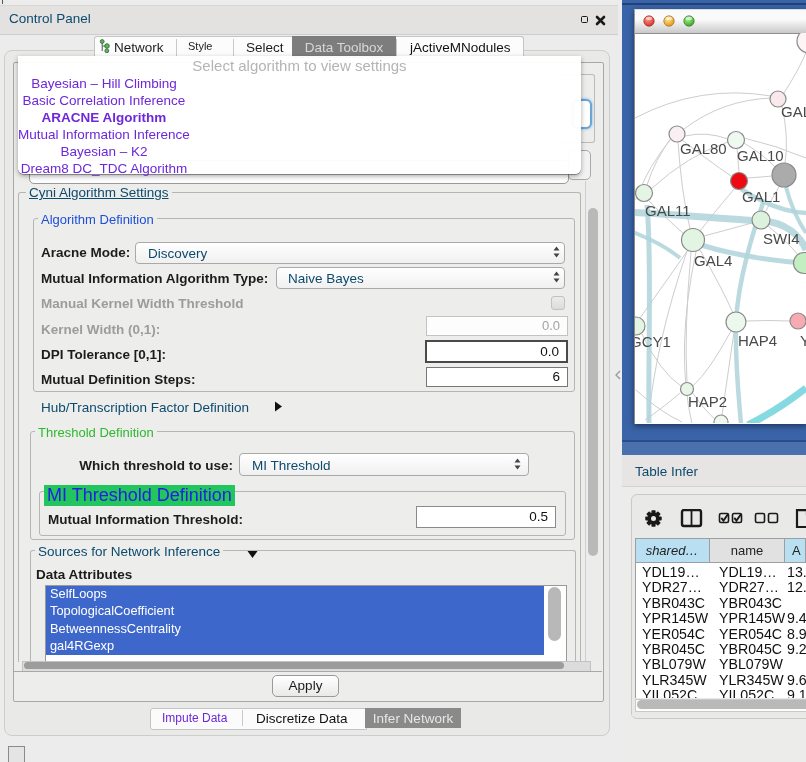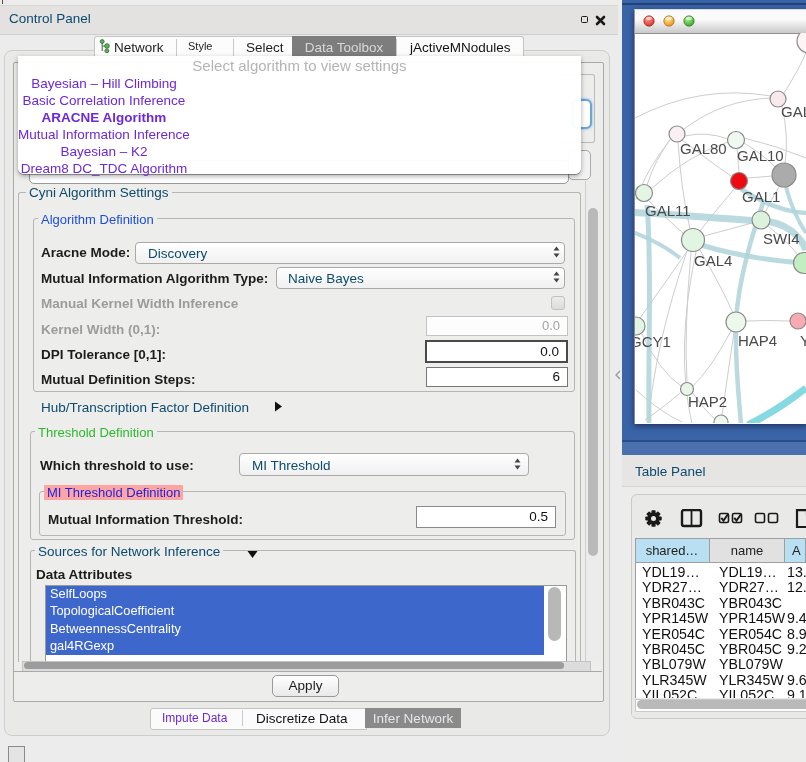--- a/index.html
+++ b/index.html
@@ -41,68 +41,68 @@
 <div class="abs" style="left:292px;top:40px;width:104px;text-align:center;font-size:13.5px;color:#d8d8d8;">Data Toolbox</div>
 <div class="abs" style="left:410px;top:40px;font-size:13.5px;color:#111;">jActiveMNodules</div>
 
 <div class="abs" style="left:560px;top:74px;width:34px;height:67px;border:1px solid #bbb;border-left:none;border-radius:0 3px 3px 0;"></div>
 <div class="abs" style="left:572px;top:99px;width:16px;height:26px;background:#fff;border:2px solid #6aa5d8;border-radius:6px;box-shadow:0 0 3px #7ab0de;"></div>
 <div class="abs" style="left:568px;top:150px;width:21px;height:28px;background:#f2f2f2;border:1px solid #a9a9a9;border-radius:5px;"></div>
 
 <div class="abs" style="left:29px;top:160px;width:538px;height:22px;background:#fdfdfd;border:1px solid #999;border-radius:5px;"></div>
 
 <div class="abs" style="left:18px;top:192px;width:561px;height:469px;border:1px solid #b5b5b5;border-bottom:none;border-radius:3px 3px 0 0;"></div>
-<div class="abs r13" style="left:26px;top:185px;background:#ededec;padding:0 3px;">Cyni Algorithm Settings</div>
+<div class="abs r13" style="left:26px;top:185px;background:#ededec;padding:0 3px;text-decoration:underline;">Cyni Algorithm Settings</div>
 
 <div class="abs" style="left:33px;top:218px;width:540px;height:172px;border:1px solid #b5b5b5;border-radius:3px;"></div>
 <div class="abs" style="left:38px;top:212px;background:#ededec;padding:0 3px;font-size:13px;color:#1d4ed8;">Algorithm Definition</div>
 
 <div class="abs b13" style="left:41px;top:245px;">Aracne Mode:</div>
 <div class="abs" style="left:135px;top:242px;width:428px;height:20px;background:linear-gradient(#ffffff,#f0f0f0);border:1px solid #a9a9a9;border-radius:4px;"></div>
 <div class="abs r13" style="left:148px;top:246px;">Discovery</div>
 <svg class="abs" style="left:552px;top:246px;" width="9" height="12">
     <path d="M4.5,0.5 L7.5,4.5 L1.5,4.5 Z M4.5,11.5 L7.5,7.5 L1.5,7.5 Z" fill="#444"></path>
   </svg>
 
 <div class="abs b13" style="left:41px;top:271px;">Mutual Information Algorithm Type:</div>
 <div class="abs" style="left:276px;top:267px;width:287px;height:20px;background:linear-gradient(#ffffff,#f0f0f0);border:1px solid #a9a9a9;border-radius:4px;"></div>
 <div class="abs r13" style="left:288px;top:271px;">Naive Bayes</div>
 <svg class="abs" style="left:552px;top:271px;" width="9" height="12">
     <path d="M4.5,0.5 L7.5,4.5 L1.5,4.5 Z M4.5,11.5 L7.5,7.5 L1.5,7.5 Z" fill="#444"></path>
   </svg>
 
-<div class="abs b13" style="left:41px;top:296px;color:#9c9c9c;">Manual Kernel Width Inference</div>
+<div class="abs b13" style="left:41px;top:296px;color:#9c9c9c;">Manual Kernel Width Threshold</div>
 <div class="abs" style="left:551px;top:296px;width:12px;height:12px;background:linear-gradient(#ececec,#dcdcdc);border:1px solid #c2c2c2;border-radius:3px;"></div>
 
 <div class="abs b13" style="left:41px;top:322px;color:#9c9c9c;">Kernel Width (0,1):</div>
 <div class="abs" style="left:426px;top:316px;width:142px;height:20px;box-sizing:border-box;background:#fdfdfd;border:1px solid #c3c3c3;text-align:right;font-size:13px;color:#a2a2a2;line-height:18px;padding-right:7px;">0.0</div>
 
 <div class="abs b13" style="left:41px;top:347px;">DPI Tolerance [0,1]:</div>
 <div class="abs" style="left:425px;top:340px;width:143px;height:23px;box-sizing:border-box;background:#fff;border:2px solid #4a4a4a;text-align:right;font-size:13.5px;color:#111;line-height:19px;padding-right:7px;">0.0</div>
 
 <div class="abs b13" style="left:41px;top:372px;">Mutual Definition Steps:</div>
 <div class="abs" style="left:426px;top:367px;width:142px;height:20px;box-sizing:border-box;background:#fff;border:1px solid #777;text-align:right;font-size:13.5px;color:#111;line-height:18px;padding-right:7px;">6</div>
 
 <div class="abs r13" style="left:41px;top:400px;">Hub/Transcription Factor Definition</div>
 <svg class="abs" style="left:273px;top:400px;" width="10" height="13">
     <path d="M2,1.5 L9,6.5 L2,11.5 Z" fill="#111"></path>
   </svg>
 
 <div class="abs" style="left:30px;top:431px;width:543px;height:107px;border:1px solid #b5b5b5;border-radius:3px;"></div>
 <div class="abs" style="left:35px;top:425px;background:#ededec;padding:0 3px;font-size:13px;color:#2eb82e;">Threshold Definition</div>
 
-<div class="abs b13" style="left:40px;top:458px;width:193px;text-align:left;">Which threshold to use:</div>
+<div class="abs b13" style="left:40px;top:458px;width:193px;text-align:right;">Which threshold to use:</div>
 <div class="abs" style="left:239px;top:453px;width:288px;height:21px;background:linear-gradient(#ffffff,#f0f0f0);border:1px solid #a9a9a9;border-radius:4px;"></div>
 <div class="abs r13" style="left:252px;top:458px;">MI Threshold</div>
 <svg class="abs" style="left:513px;top:458px;" width="9" height="12">
     <path d="M4.5,0.5 L7.5,4.5 L1.5,4.5 Z M4.5,11.5 L7.5,7.5 L1.5,7.5 Z" fill="#444"></path>
   </svg>
 
 <div class="abs" style="left:39px;top:491px;width:525px;height:43px;border:1px solid #b5b5b5;border-radius:3px;"></div>
-<div class="abs" style="left:44px;top:485px;background:#fca5a5;padding:0 3px;font-size:13px;color:#2222dd;">MI Threshold Definition</div>
+<div class="abs" style="left:44px;top:485px;background:#22c55e;padding:0 3px;font-size:18px;color:#2222dd;">MI Threshold Definition</div>
 <div class="abs b13" style="left:48px;top:512px;">Mutual Information Threshold:</div>
 <div class="abs" style="left:416px;top:506px;width:140px;height:22px;box-sizing:border-box;background:#fff;border:1px solid #8a8a8a;text-align:right;font-size:13.5px;color:#111;line-height:20px;padding-right:7px;">0.5</div>
 
 <div class="abs" style="left:30px;top:550px;width:544px;height:111px;border:1px solid #b5b5b5;border-bottom:none;border-radius:3px 3px 0 0;"></div>
 <div class="abs r13" style="left:35px;top:544px;background:#ededec;padding:0 3px;">Sources for Network Inference</div>
 <svg class="abs" style="left:246px;top:549px;" width="13" height="10">
     <path d="M1.5,2 L11.5,2 L6.5,9 Z" fill="#111"></path>
   </svg>
 <div class="abs b13" style="left:36px;top:567px;">Data Attributes</div>
 
@@ -243,21 +243,21 @@
  <text x="694" y="266">GAL4</text>
  <text x="630" y="347">GCY1</text>
  <text x="738" y="346">HAP4</text>
  <text x="800" y="346">YJ</text>
  <text x="688" y="407">HAP2</text>
 </g>
 </svg>
 
 <div class="abs" style="left:622px;top:455px;width:184px;height:307px;background:#ececeb;"></div>
 <div class="abs" style="left:622px;top:455px;width:184px;height:31px;background:#e6e5e3;border-bottom:1px solid #d5d4d2;"></div>
-<div class="abs r13" style="left:635px;top:464px;">Table Panel</div>
+<div class="abs r13" style="left:635px;top:464px;">Table Infer</div>
 
 <div class="abs" style="left:631px;top:494px;width:180px;height:223px;background:#e9e9e8;border:1px solid #c9c9c9;border-radius:6px;"></div>
 
 <svg class="abs" style="left:645px;top:509px;z-index:6" width="165" height="20">
 
  <g transform="translate(8.5,9.5)" fill="#1a1a1a">
   <g>
    <rect x="-2.1" y="-8.2" width="4.2" height="16.4" rx="0.8"></rect>
    <rect x="-2.1" y="-8.2" width="4.2" height="16.4" rx="0.8" transform="rotate(45)"></rect>
    <rect x="-2.1" y="-8.2" width="4.2" height="16.4" rx="0.8" transform="rotate(90)"></rect>
@@ -285,21 +285,21 @@
  <g stroke="#1a1a1a" fill="none" stroke-width="2.2">
   <path d="M152,1.2 L162,1.2 L166,5.2 L166,18 L152,18 Z"></path>
   <path d="M162,1.2 L162,5.2 L166,5.2"></path>
  </g>
 </svg>
 
 <div class="abs" style="left:635px;top:538px;width:171px;height:160px;background:#fff;border-left:1px solid #9e9e9e;"></div>
 <div class="abs" style="left:635px;top:538px;width:74px;height:25px;background:#b9e0f2;border:1px solid #9e9e9e;border-right:none;box-sizing:border-box;"></div>
 <div class="abs" style="left:709px;top:538px;width:76px;height:25px;background:#e1e1e1;border:1px solid #9e9e9e;box-sizing:border-box;"></div>
 <div class="abs" style="left:785px;top:538px;width:21px;height:25px;background:#b9e0f2;border:1px solid #9e9e9e;border-left:none;box-sizing:border-box;"></div>
-<div class="abs" style="left:635px;top:543px;width:74px;text-align:center;font-size:13px;color:#222;">shared…</div>
+<div class="abs" style="left:635px;top:543px;width:74px;text-align:center;font-size:13px;color:#222;font-style:italic;">shared…</div>
 <div class="abs" style="left:709px;top:543px;width:76px;text-align:center;font-size:13px;color:#222;">name</div>
 <div class="abs" style="left:792px;top:543px;font-size:13px;color:#222;">A</div>
 
 <div class="abs" style="left:642px;top:565px;font-size:14.2px;color:#111;line-height:15.4px;white-space:pre;">YDL19…
 YDR27…
 YBR043C
 YPR145W
 YER054C
 YBR045C
 YBL079W

